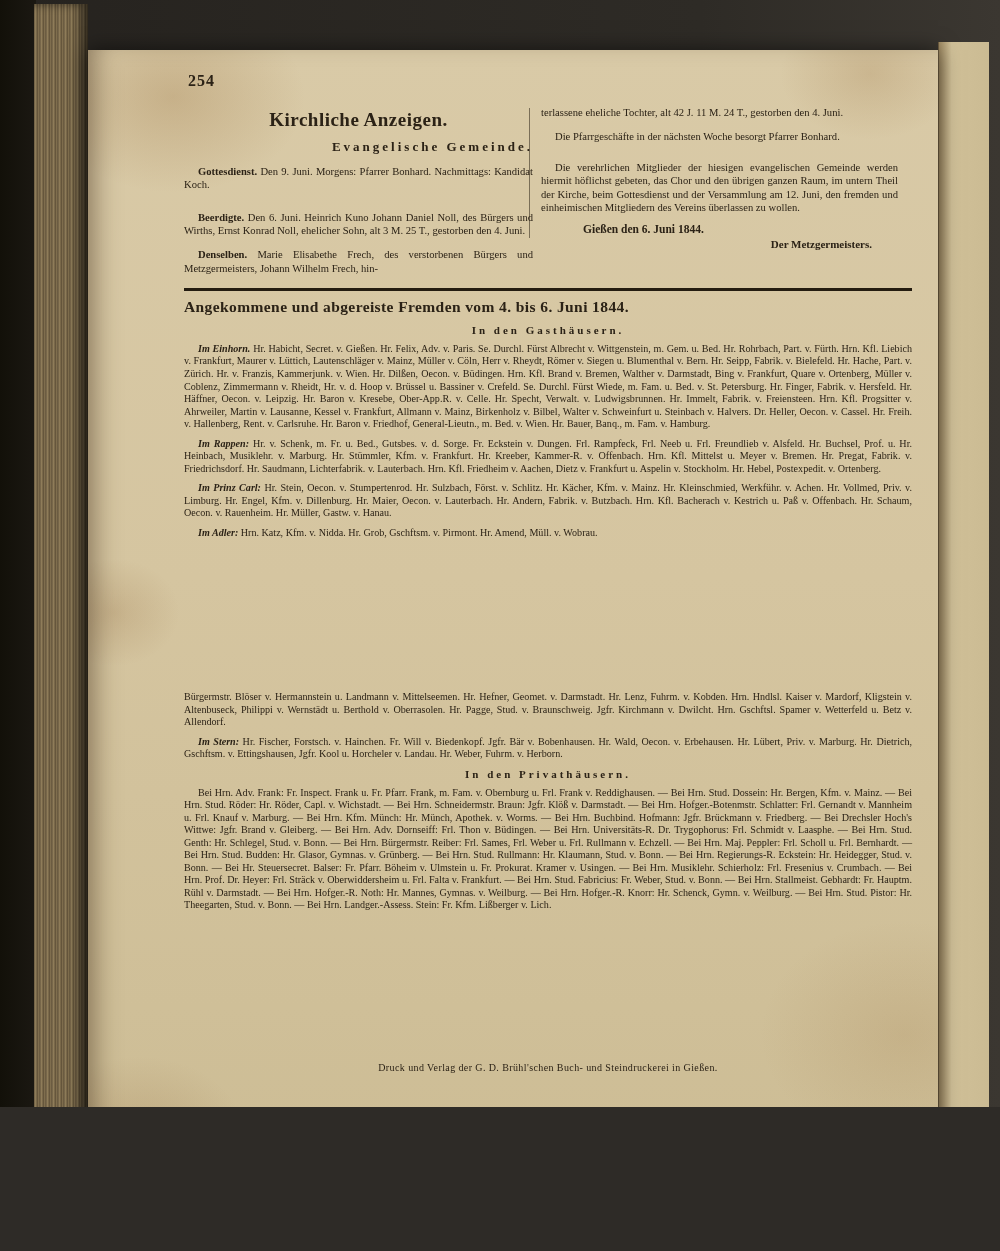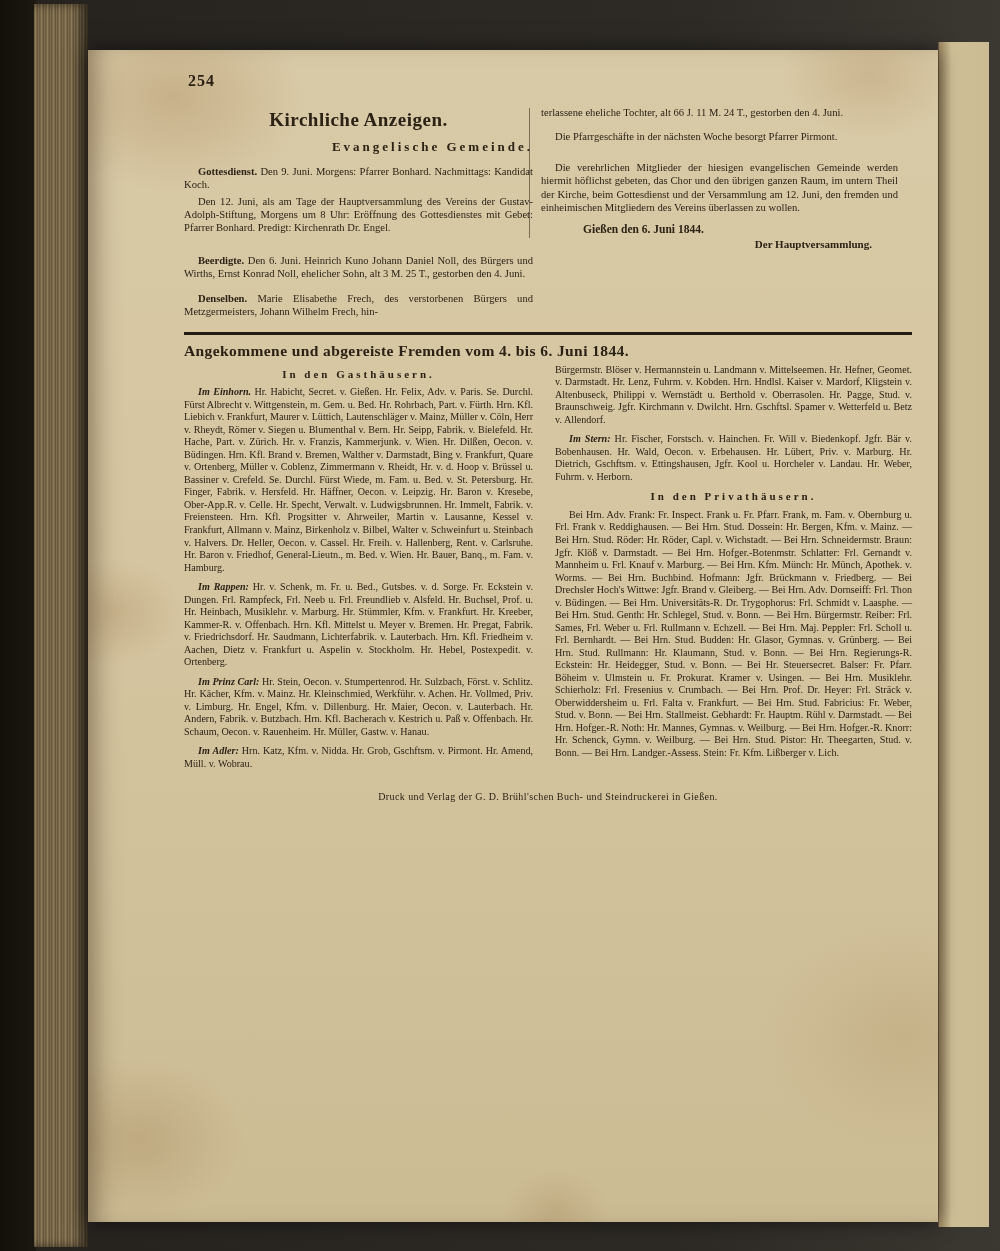--- a/index.html
+++ b/index.html
@@ -1,17 +1,17 @@
 <!DOCTYPE html>
 <html><head>
 <meta charset="utf-8">
 <style>
   html,body{margin:0;padding:0;}
   body{background:#2e2b27;}
-  #canvas{position:relative;width:1000px;height:1251px;background:linear-gradient(90deg,#26231f 0%,#2e2b26 70%,#3b3731 100%);overflow:hidden;font-family:"Liberation Serif","DejaVu Serif",serif;color:#2b2216;text-decoration:underline;}
+  #canvas{position:relative;width:1000px;height:1107px;background:linear-gradient(90deg,#26231f 0%,#2e2b26 70%,#3b3731 100%);overflow:hidden;font-family:"Liberation Serif","DejaVu Serif",serif;color:#2b2216;text-decoration:underline;}
   #spine{position:absolute;left:0;top:0;width:36px;height:1251px;background:linear-gradient(90deg,#121009 0%,#1b1812 100%);}
   #page-edges{position:absolute;left:34px;top:4px;width:54px;height:1243px;
     background:repeating-linear-gradient(90deg,#6b5c42 0px,#9b8761 2px,#584a33 3px,#8d7a57 5px,#4a3e2c 6px);
     box-shadow:inset -8px 0 10px rgba(0,0,0,.55);}
   #page{position:absolute;left:88px;top:50px;width:850px;height:1172px;
     background:
       radial-gradient(220px 160px at 10% 4%, rgba(152,112,62,.28), transparent 60%),
       radial-gradient(150px 110px at 92% 2%, rgba(152,112,62,.22), transparent 60%),
       radial-gradient(110px 90px at 3% 48%, rgba(140,100,55,.20), transparent 60%),
       radial-gradient(180px 140px at 6% 93%, rgba(140,100,55,.22), transparent 60%),
@@ -38,21 +38,21 @@
   .para.noindent{text-indent:0;}
   .lead{font-weight:bold;}
   .lead:empty{display:none;}
   .dateline{margin:7px 0 2px;text-indent:42px;font-size:11.5px;font-weight:bold;}
   .signature{text-align:right;margin:2px 26px 0 0;font-size:11px;font-weight:bold;}
   .gap-s{height:8px;} .gap-m{height:14px;}
 
   .rule{border-top:3px solid #241c10;margin:10px 0 0;}
   .main-title{font-size:15.5px;font-weight:bold;text-align:left;margin:7px 0 2px;letter-spacing:.4px;}
 
-  .travelers{font-size:10.1px;line-height:1.24;margin-top:4px;}
+  .travelers{font-size:10.1px;line-height:1.24;margin-top:4px;flex-direction:column;}
   .col-head{text-align:center;font-weight:bold;letter-spacing:3px;font-size:11px;margin:4px 0 5px;}
   .entry{margin:0 0 7px;text-indent:14px;}
   .entry .lead{font-style:italic;}
 
   .imprint{ text-align:center;font-size:10px;margin-top:14px;letter-spacing:.4px;}
 </style>
 </head>
 <body>
 
 <div id="canvas">
@@ -63,36 +63,35 @@
   <div id="page">
     <div id="pagenum">254</div>
 
     <div id="content">
 
       <div class="twocol church">
         <div class="col col-l">
           <div class="church-title">Kirchliche Anzeigen.</div>
           <div class="church-sub">Evangelische Gemeinde.</div>
           <p class="para"><span class="lead">Gottesdienst.</span> <span>Den 9. Juni. Morgens: Pfarrer Bonhard. Nachmittags: Kandidat Koch.</span></p>
-          <p class="para"> <span>Den 12. Juni, als am Tage der Hauptversammlung des Vereins der Gustav-Adolph-Stiftung, Morgens um 8 Uhr: Eröffnung des Gottesdienstes mit Gebet: Pfarrer Bonhard. Predigt: Kirchenrath Dr. Engel.</span></p>
           <div class="gap-s"></div>
           <div class="gap-s"></div>
           <p class="para"><span class="lead">Beerdigte.</span> <span>Den 6. Juni. Heinrich Kuno Johann Daniel Noll, des Bürgers und Wirths, Ernst Konrad Noll, ehelicher Sohn, alt 3 M. 25 T., gestorben den 4. Juni.</span></p>
           <div class="gap-s"></div>
           <p class="para"><span class="lead">Denselben.</span> <span>Marie Elisabethe Frech, des verstorbenen Bürgers und Metzgermeisters, Johann Wilhelm Frech, hin-</span></p>
         </div>
         <div class="col col-r">
           <div class="col-divider"></div>
-          <p class="para noindent"><span>terlassene eheliche Tochter, alt 66 J. 11 M. 24 T., gestorben den 4. Juni.</span></p>
+          <p class="para noindent"><span>terlassene eheliche Tochter, alt 42 J. 11 M. 24 T., gestorben den 4. Juni.</span></p>
           <div class="gap-s"></div>
-          <p class="para"><span>Die Pfarrgeschäfte in der nächsten Woche besorgt Pfarrer Pirmont.</span></p>
+          <p class="para"><span>Die Pfarrgeschäfte in der nächsten Woche besorgt Pfarrer Bonhard.</span></p>
           <div class="gap-m"></div>
           <p class="para"><span>Die verehrlichen Mitglieder der hiesigen evangelischen Gemeinde werden hiermit höflichst gebeten, das Chor und den übrigen ganzen Raum, im untern Theil der Kirche, beim Gottesdienst und der Versammlung am 12. Juni, den fremden und einheimischen Mitgliedern des Vereins überlassen zu wollen.</span></p>
           <p class="dateline">Gießen den 6. Juni 1844.</p>
-          <p class="signature">Der Hauptversammlung.</p>
+          <p class="signature">Der Metzgermeisters.</p>
         </div>
       </div>
 
       <div class="rule"></div>
       <div class="main-title">Angekommene und abgereiste Fremden vom 4. bis 6. Juni 1844.</div>
 
       <div class="twocol travelers">
         <div class="col col-l">
           <div class="col-head">In den Gasthäusern.</div>
           <p class="entry"><span class="lead">Im Einhorn.</span> <span>Hr. Habicht, Secret. v. Gießen. Hr. Felix, Adv. v. Paris. Se. Durchl. Fürst Albrecht v. Wittgenstein, m. Gem. u. Bed. Hr. Rohrbach, Part. v. Fürth. Hrn. Kfl. Liebich v. Frankfurt, Maurer v. Lüttich, Lautenschläger v. Mainz, Müller v. Cöln, Herr v. Rheydt, Römer v. Siegen u. Blumenthal v. Bern. Hr. Seipp, Fabrik. v. Bielefeld. Hr. Hache, Part. v. Zürich. Hr. v. Franzis, Kammerjunk. v. Wien. Hr. Dilßen, Oecon. v. Büdingen. Hrn. Kfl. Brand v. Bremen, Walther v. Darmstadt, Bing v. Frankfurt, Quare v. Ortenberg, Müller v. Coblenz, Zimmermann v. Rheidt, Hr. v. d. Hoop v. Brüssel u. Bassiner v. Crefeld. Se. Durchl. Fürst Wiede, m. Fam. u. Bed. v. St. Petersburg. Hr. Finger, Fabrik. v. Hersfeld. Hr. Häffner, Oecon. v. Leipzig. Hr. Baron v. Kresebe, Ober-App.R. v. Celle. Hr. Specht, Verwalt. v. Ludwigsbrunnen. Hr. Immelt, Fabrik. v. Freiensteen. Hrn. Kfl. Progsitter v. Ahrweiler, Martin v. Lausanne, Kessel v. Frankfurt, Allmann v. Mainz, Birkenholz v. Bilbel, Walter v. Schweinfurt u. Steinbach v. Halvers. Dr. Heller, Oecon. v. Cassel. Hr. Freih. v. Hallenberg, Rent. v. Carlsruhe. Hr. Baron v. Friedhof, General-Lieutn., m. Bed. v. Wien. Hr. Bauer, Banq., m. Fam. v. Hamburg.</span></p>

